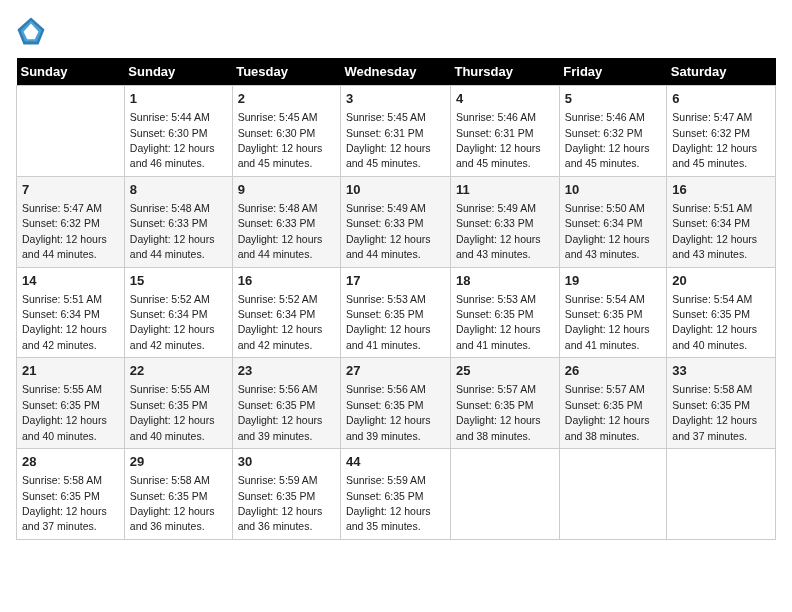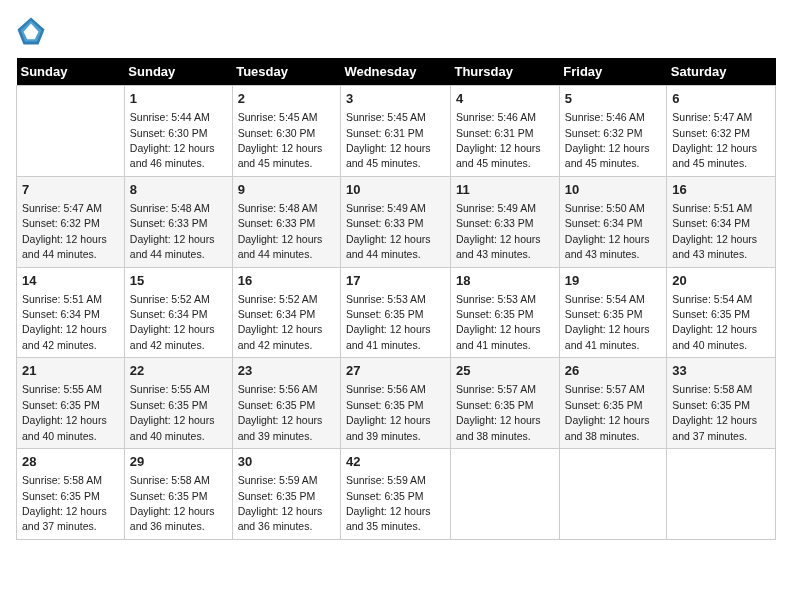--- a/index.html
+++ b/index.html
@@ -368,21 +368,21 @@
         <td>
           <div class="cell-content">
         <span class="day-number">30</span>
         <span class="info">Sunrise: 5:59 AM</span><br>
         <span class="info">Sunset: 6:35 PM</span><br>
         <span class="info">Daylight: 12 hours and 36 minutes.</span>
       </div>
         </td>
         <td>
           <div class="cell-content">
-        <span class="day-number">42</span>
+        <span class="day-number">44</span>
         <span class="info">Sunrise: 5:59 AM</span><br>
         <span class="info">Sunset: 6:35 PM</span><br>
         <span class="info">Daylight: 12 hours and 35 minutes.</span>
       </div>
         </td>
         <td class="empty-cell"></td>
         <td class="empty-cell"></td>
         <td class="empty-cell"></td>
       </tr>
     </tbody>

